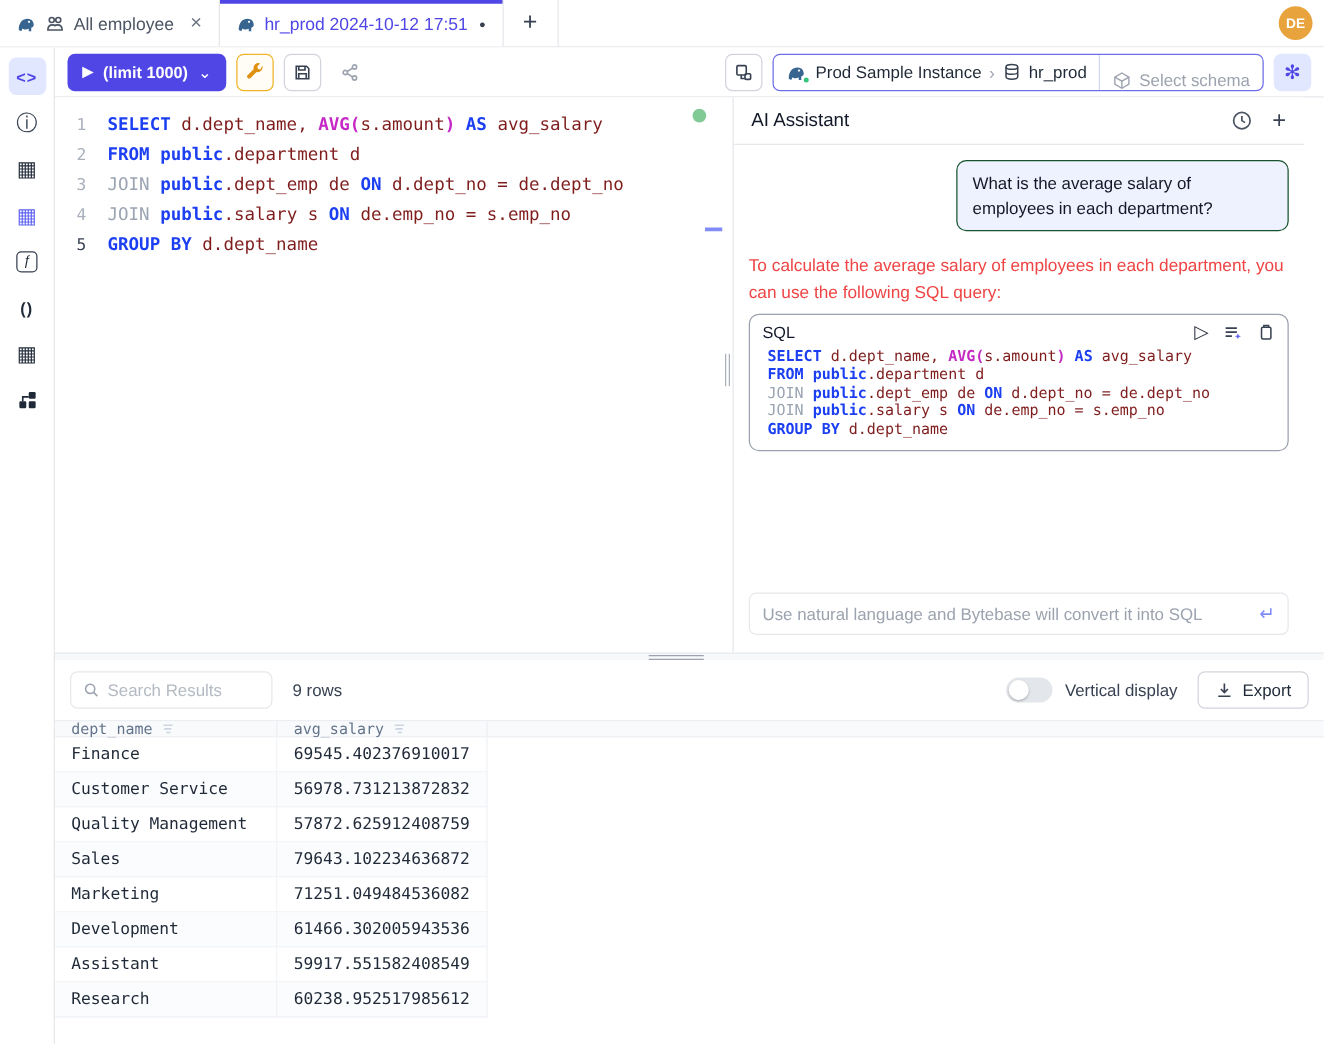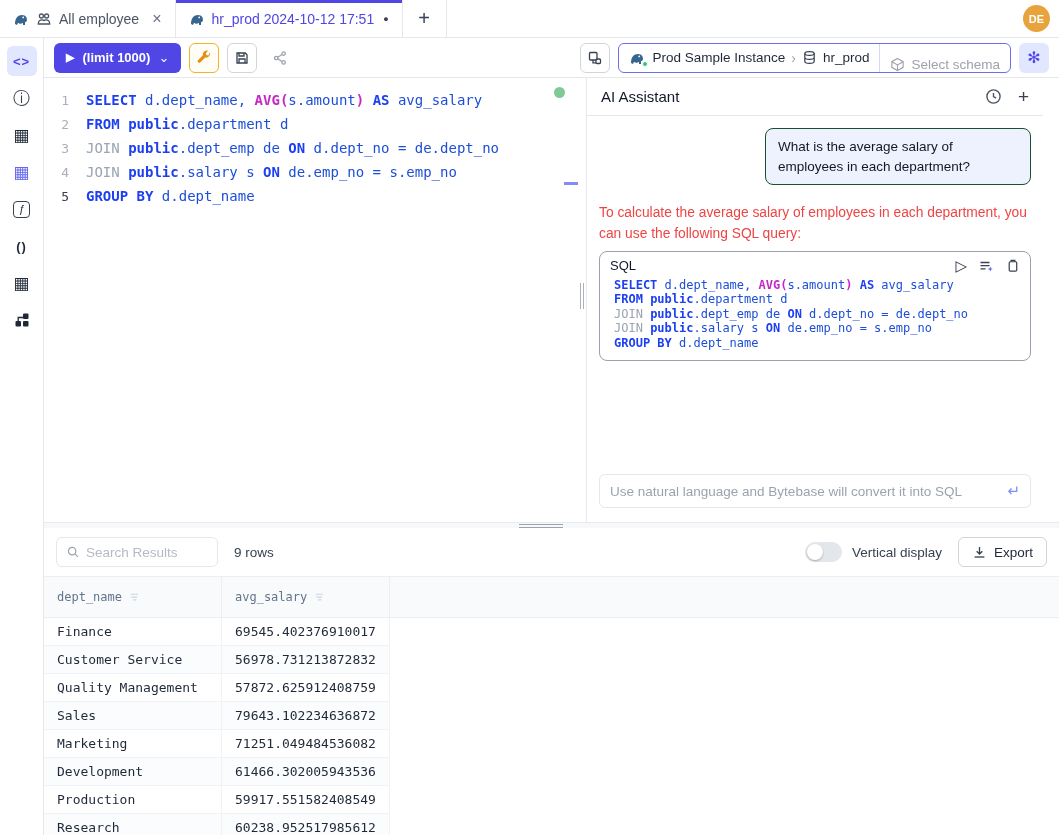--- a/index.html
+++ b/index.html
@@ -50,21 +50,21 @@
 
   
   .editor{position:absolute;top:78px;left:44px;width:534px;height:444px;background:#fff;padding-top:10px;font-family:"DejaVu Sans Mono", monospace;font-size:14px;}
   .code-line{display:flex;height:24px;align-items:center;white-space:pre;}
   .ln{width:42px;text-align:right;padding-right:17px;color:#a8b0bc;font-size:13px;flex:none;}
   .ln-active{color:#374151;}
   .lc{white-space:pre;}
   .tk-kw{color:#1c3ff2;font-weight:bold;}
   .tk-fn{color:#c528c5;font-weight:bold;margin-top:33px;}
   .tk-dim{color:#9aa4b2;}
-  .tk-txt{color:#1d4ed8;}
+  .tk-txt{color:#7f1d1d;}
   .ed-dot{position:absolute;top:9px;right:13px;width:11px;height:11px;border-radius:50%;background:#81c995;}
   .ed-ruler-mark{position:absolute;top:104px;right:0;width:14px;height:3px;background:#818cf8;}
 
   
   .vdivider{position:absolute;top:78px;left:578px;width:8px;height:444px;background:#fff;display:flex;align-items:flex-start;justify-content:center;cursor:col-resize;}
   .grip-v{margin-top:205px;width:4px;height:26px;border-left:1px solid #aab1bb;border-right:1px solid #aab1bb;}
 
   
   .ai{position:absolute;top:78px;left:586px;right:16px;height:444px;border-left:1px solid #e5e7eb;background:#fff;display:flex;flex-direction:column;}
   .ai-header{height:38px;flex:none;display:flex;align-items:center;padding:0 14px;border-bottom:1px solid #e5e7eb;}
@@ -99,21 +99,21 @@
   .search-box{width:162px;height:30px;border:1px solid #e5e7eb;border-radius:6px;display:flex;align-items:center;gap:6px;padding:0 9px;background:#fff;}
   .search-input{flex:1;min-width:0;border:none;outline:none;font-size:13.5px;color:#374151;font-family:inherit;}
   .search-input::placeholder{color:#b4bac3;}
   .row-count{font-size:13.5px;color:#374151;}
   .res-spacer{flex:1;}
   .switch{width:37px;height:20px;border-radius:10px;background:#e3e6ea;position:relative;cursor:pointer;flex:none;}
   .switch .knob{position:absolute;left:2px;top:2px;width:16px;height:16px;border-radius:50%;background:#fff;box-shadow:0 1px 2px rgba(0,0,0,.25);}
   .switch-label{font-size:13.5px;color:#374151;margin-left:-6px;}
   .export-btn{height:30px;border:1px solid #d1d5db;border-radius:6px;background:#fff;display:flex;align-items:center;gap:7px;padding:0 13px;font-size:13.5px;color:#1f2937;cursor:pointer;font-family:inherit;}
 
-  .t-header{height:42px;display:flex;background:#f8fafc;border-top:1px solid #eceef1;border-bottom:1px solid #eceef1;font-family:"DejaVu Sans Mono", monospace;font-size:12px;color:#64748b;}
+  .t-header{height:14px;display:flex;background:#f8fafc;border-top:1px solid #eceef1;border-bottom:1px solid #eceef1;font-family:"DejaVu Sans Mono", monospace;font-size:12px;color:#64748b;}
   .t-hcell{display:flex;align-items:center;gap:7px;padding-left:13px;border-right:1px solid #eceef1;cursor:pointer;}
   .t-hfill{flex:1;}
   .c0{width:178px;flex:none;}
   .c1{width:168px;flex:none;}
   .t-row{height:28px;display:flex;font-family:"DejaVu Sans Mono", monospace;font-size:13px;color:#1f2937;}
   .t-row.alt .t-cell{background:#fbfcfd;}
   .t-cell{display:flex;align-items:center;padding-left:13px;border-right:1px solid #f0f2f5;border-bottom:1px solid #f0f2f5;background:#fff;}
 
   svg{display:block;}
 </style>
@@ -366,21 +366,21 @@
       </div>
       <div class="t-row">
         <div class="t-cell c0">Marketing</div>
         <div class="t-cell c1">71251.049484536082</div>
       </div>
       <div class="t-row alt">
         <div class="t-cell c0">Development</div>
         <div class="t-cell c1">61466.302005943536</div>
       </div>
       <div class="t-row">
-        <div class="t-cell c0">Production</div>
+        <div class="t-cell c0">Assistant</div>
         <div class="t-cell c1">59917.551582408549</div>
       </div>
       <div class="t-row alt">
         <div class="t-cell c0">Research</div>
         <div class="t-cell c1">60238.952517985612</div>
       </div>
     </div>
 </div>
 
 </body></html>

